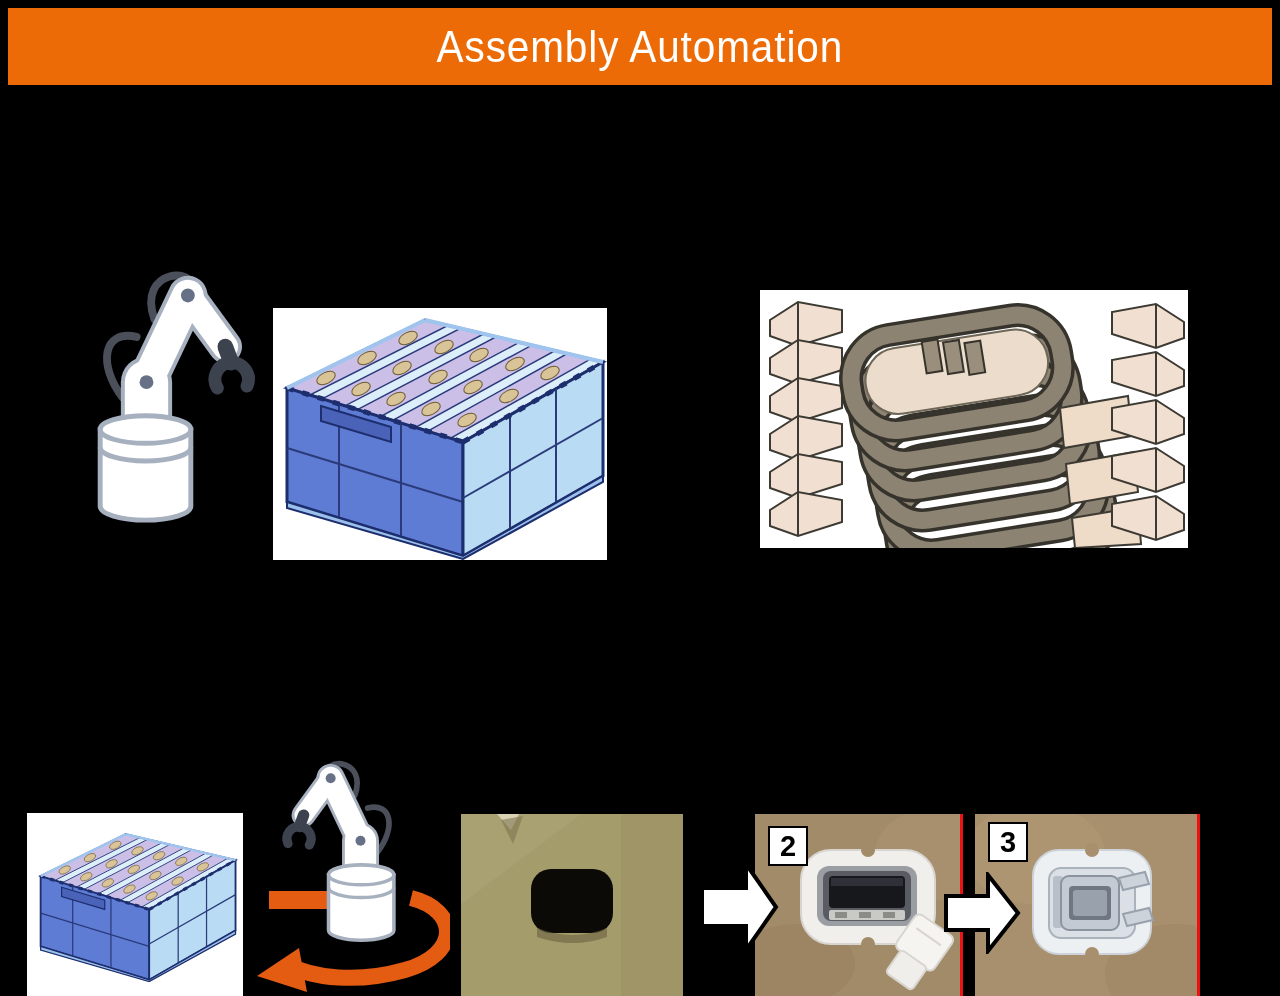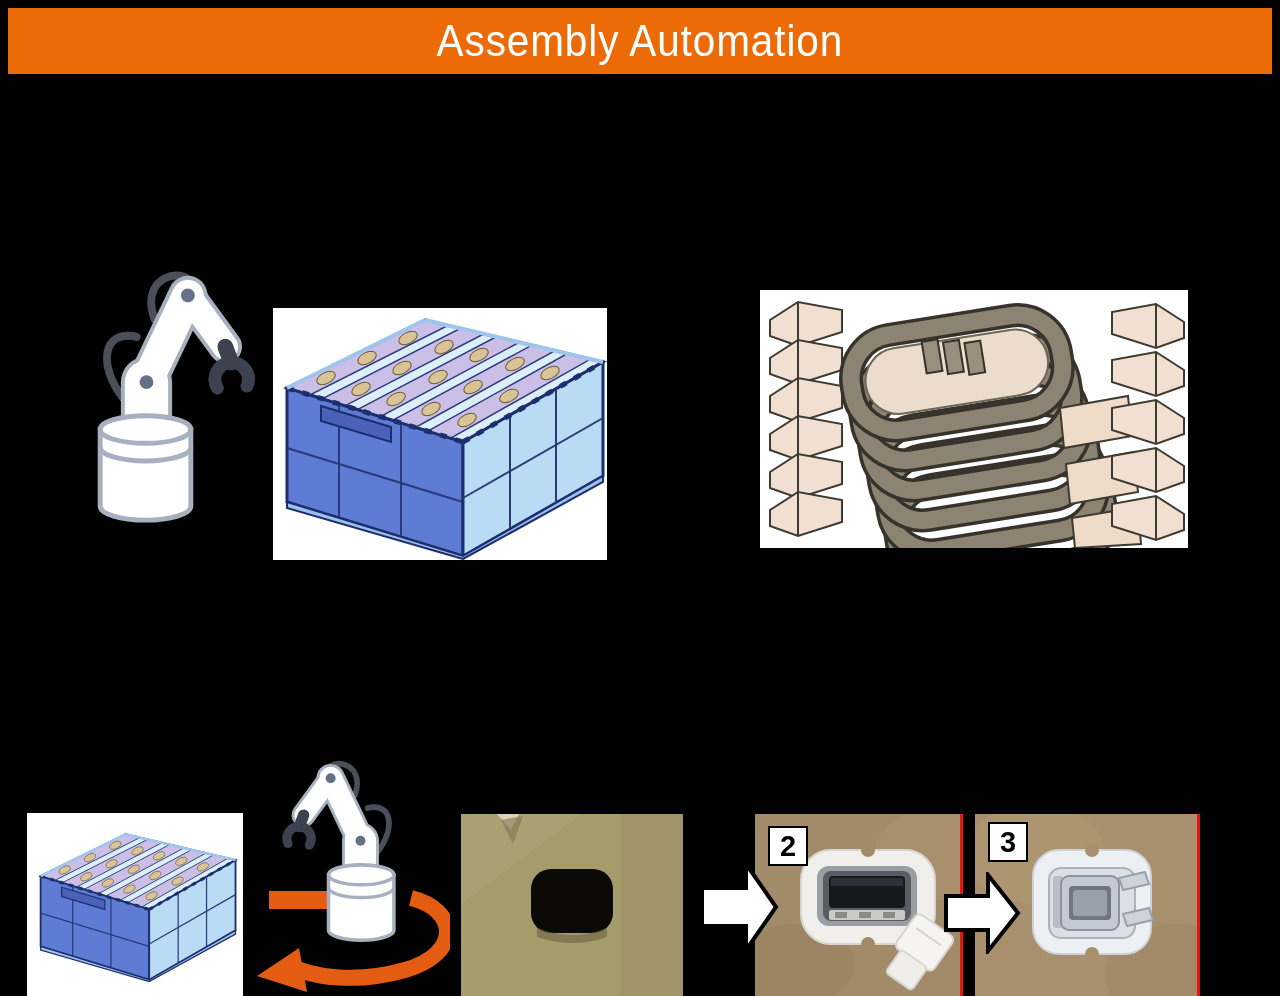--- a/index.html
+++ b/index.html
@@ -1,18 +1,18 @@
 <!DOCTYPE html>
 <html style="--c-background: #000000; --c-banner: #ED6B06; --c-title-text: #FFFFFF; --c-rotation-arrow: #E35C12; --c-flow-arrow-fill: #FFFFFF; --c-flow-arrow-outline: #000000; --c-red-marker: #EE1111; --c-crate-blue: #5F7CD4; --c-crate-light-blue: #B9DCF4; --c-tray-lavender: #CBBFE8; --c-part-beige: #EFDDD0; --c-stack-gray: #8D8373; --c-cardboard-khaki: #A59C6C; --c-cardboard-brown: #A28B68;"><head>
 <meta charset="utf-8">
 <style>
   html,body{margin:0;padding:0;background:#000;}
   .slide{position:relative;width:1280px;height:996px;background:var(--c-background,#000);overflow:hidden;
          font-family:"Liberation Sans",sans-serif;}
-  .banner{position:absolute;left:8px;top:8px;width:1264px;height:66px;background:var(--c-banner,#ED6B06);
+  .banner{position:absolute;left:8px;top:8px;width:1264px;height:77px;background:var(--c-banner,#ED6B06);
           display:flex;align-items:center;justify-content:center;}
   .banner h1{margin:0;color:var(--c-title-text,#fff);font-size:45px;font-weight:400;letter-spacing:1px;
              transform:scaleX(.9);white-space:nowrap;}
   .imgframe{position:absolute;background:#fff;display:flex;align-items:center;justify-content:center;overflow:hidden;}
   .robot{position:absolute;}
   .photo{position:absolute;overflow:hidden;}
   .photo svg{display:block;}
   .redline{position:absolute;right:0;top:0;width:3px;height:100%;background:var(--c-red-marker,#EE1111);}
   .steplabel{position:absolute;width:40px;height:40px;background:#fff;border:2px solid #000;box-sizing:border-box;
              display:flex;align-items:center;justify-content:center;font-weight:bold;font-size:29px;color:#000;}

